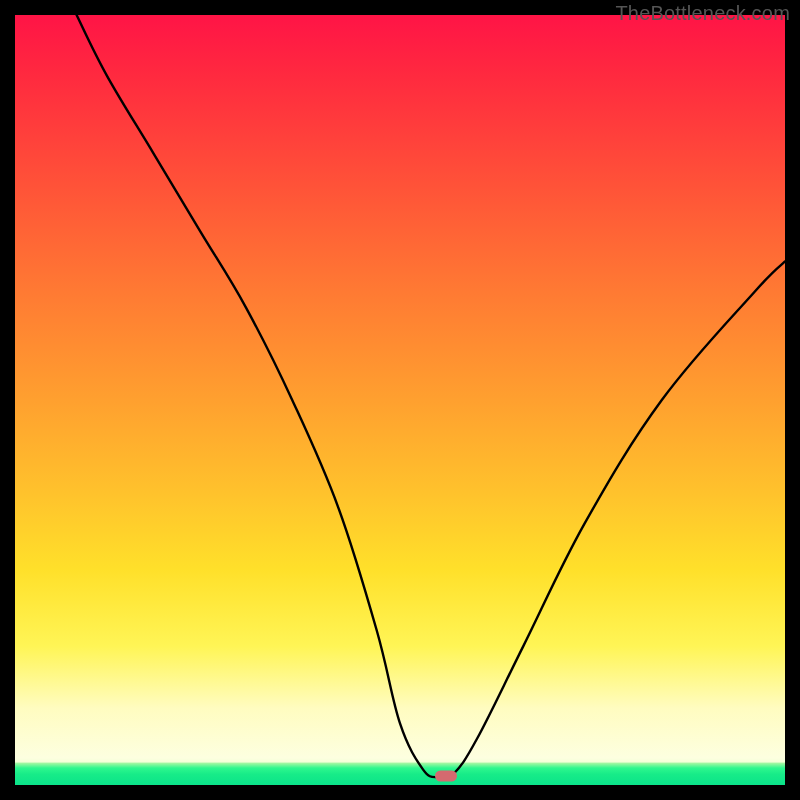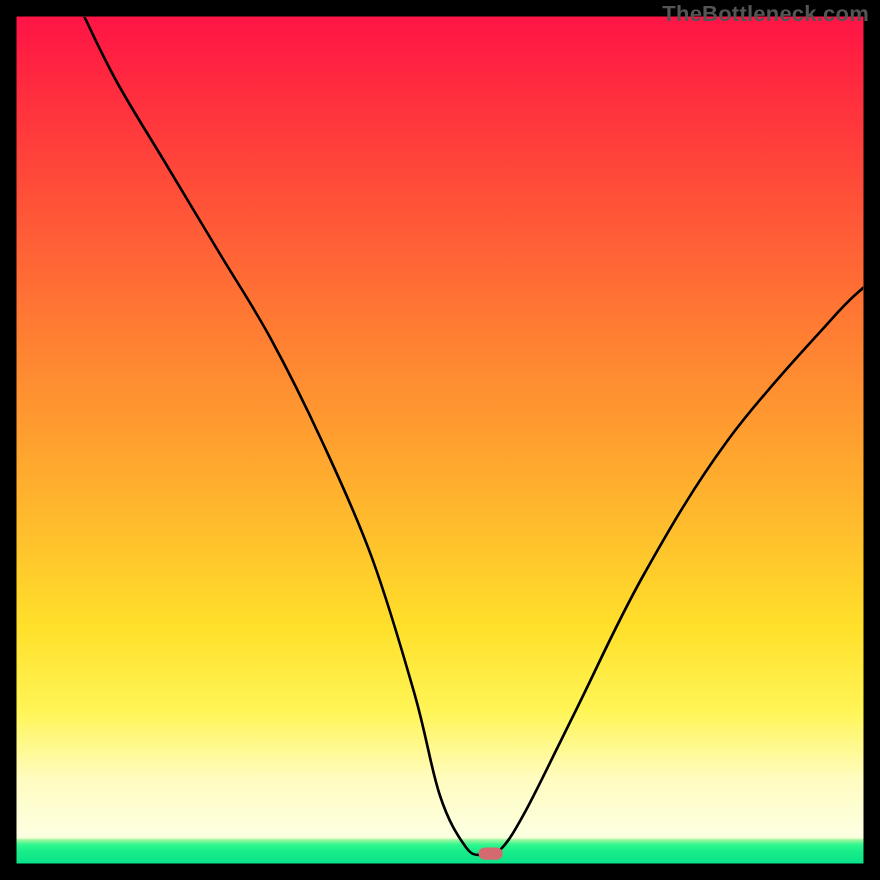--- a/index.html
+++ b/index.html
@@ -16,21 +16,21 @@
     width: 800px;
     height: 800px;
     background: #000;
   }
   .watermark {
     position: absolute;
     top: 2px;
     right: 10px;
     color: #555;
     font-size: 20px;
-    font-weight: 700;
+    font-weight: 400;
     z-index: 50;
     letter-spacing: 0.2px;
   }
   
   .plot {
     position: absolute;
     left: 15px;
     top: 15px;
     width: 770px;
     height: 770px;

